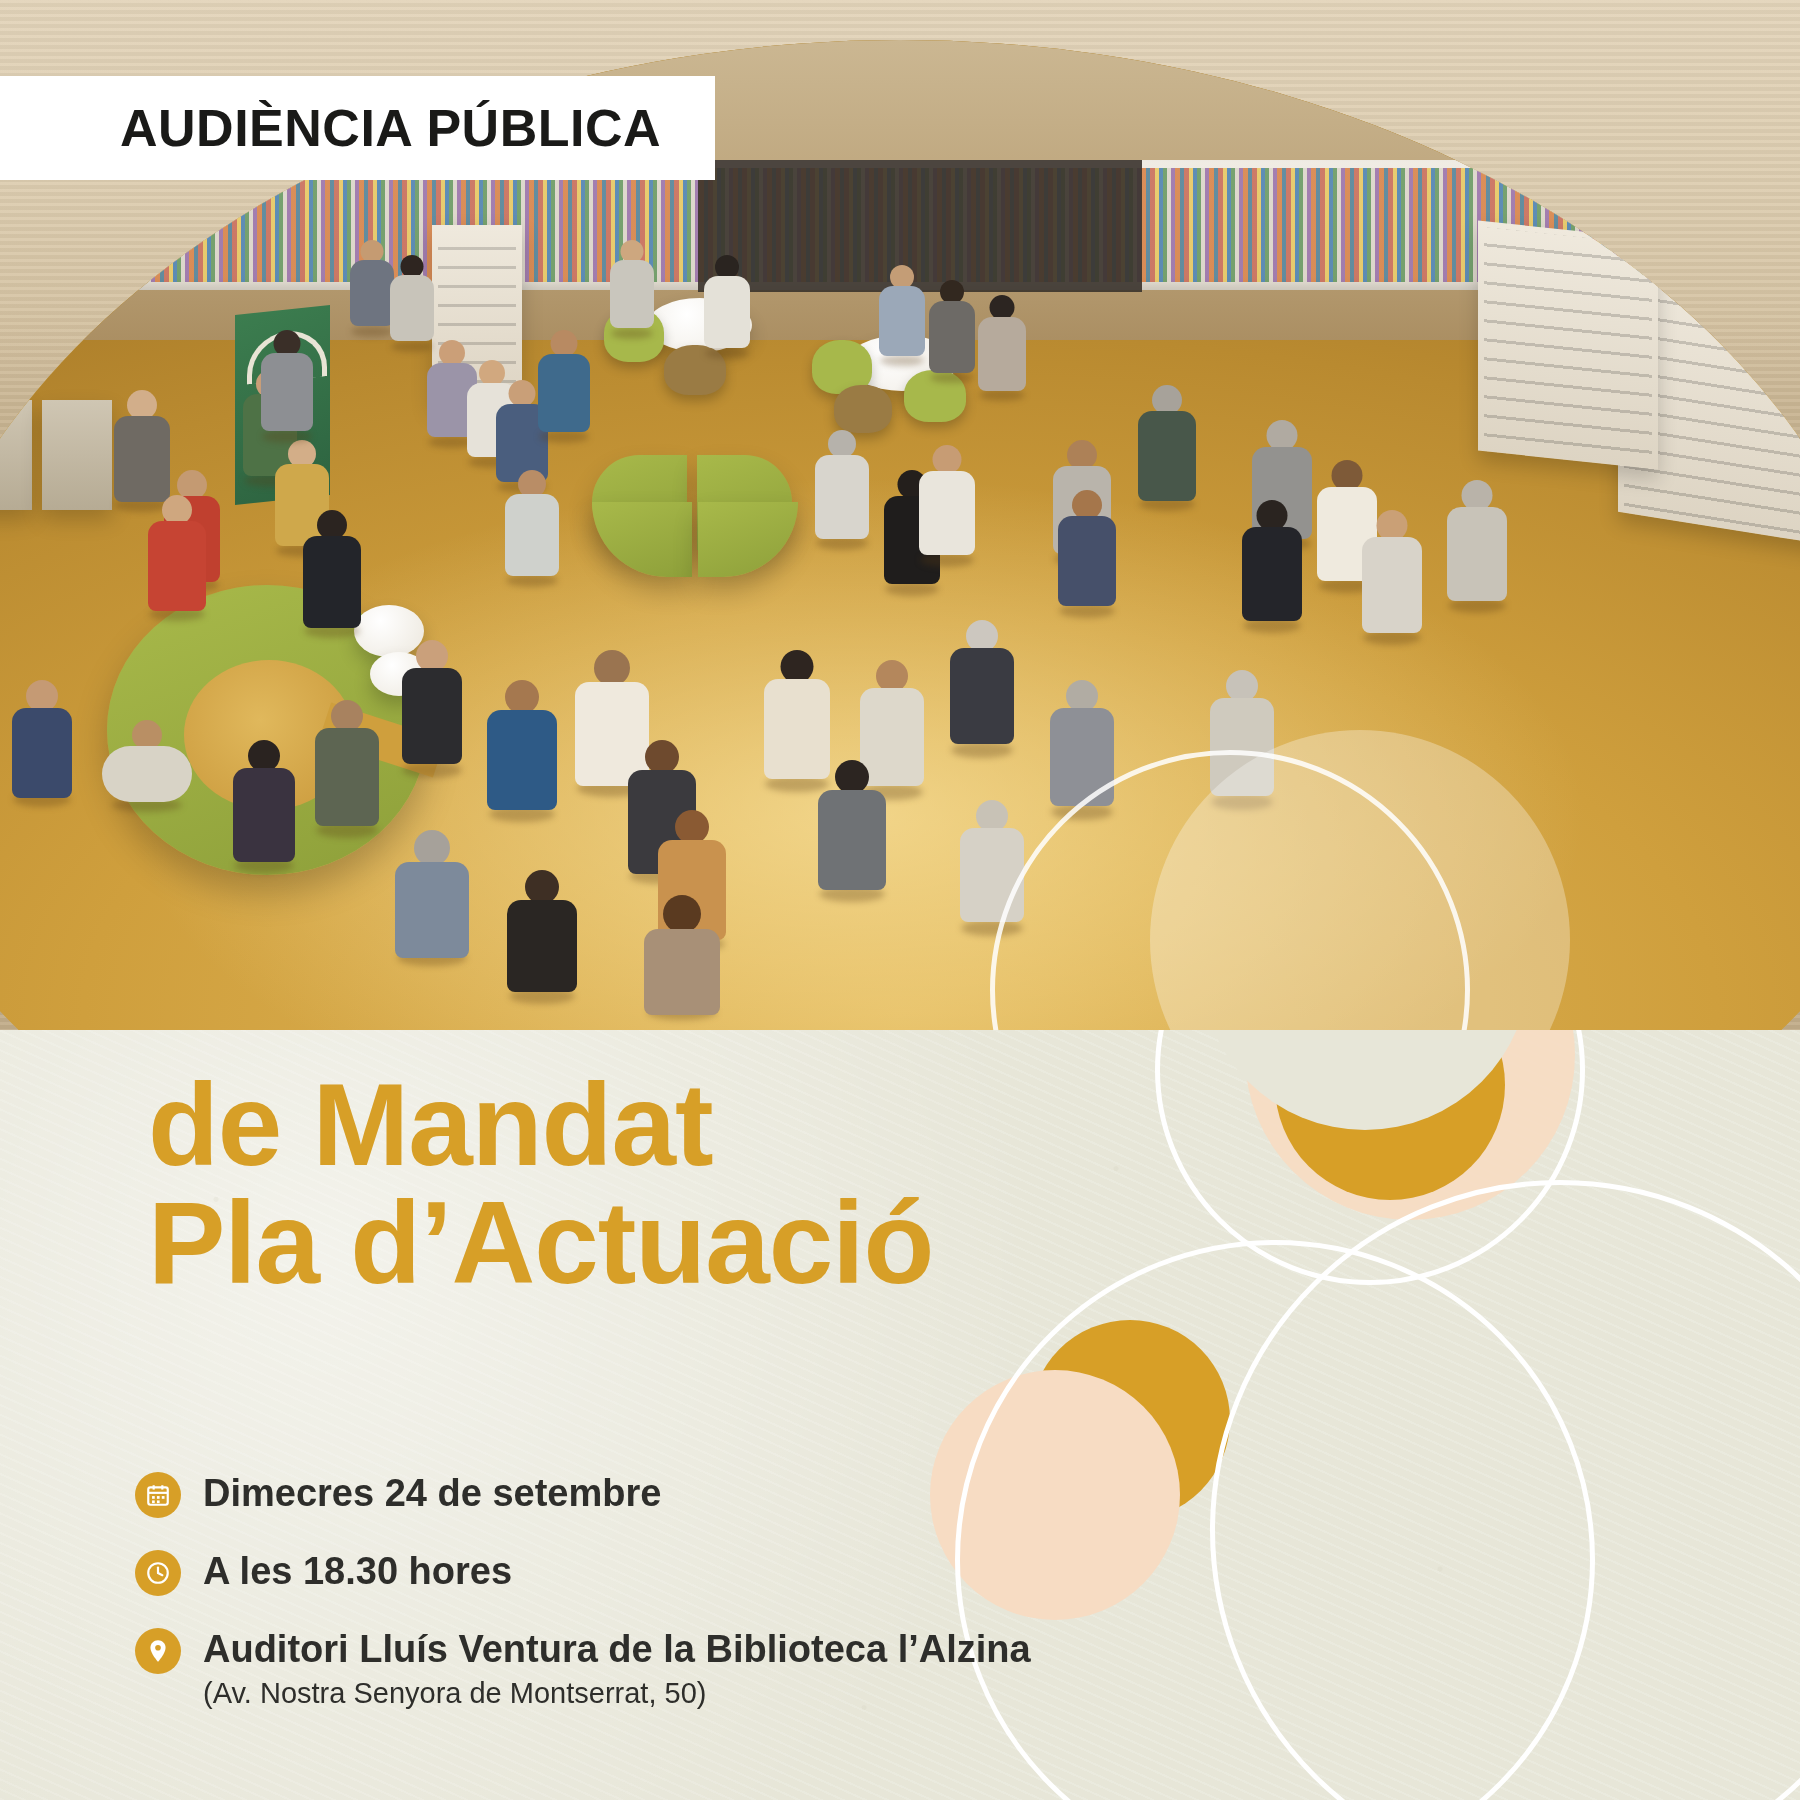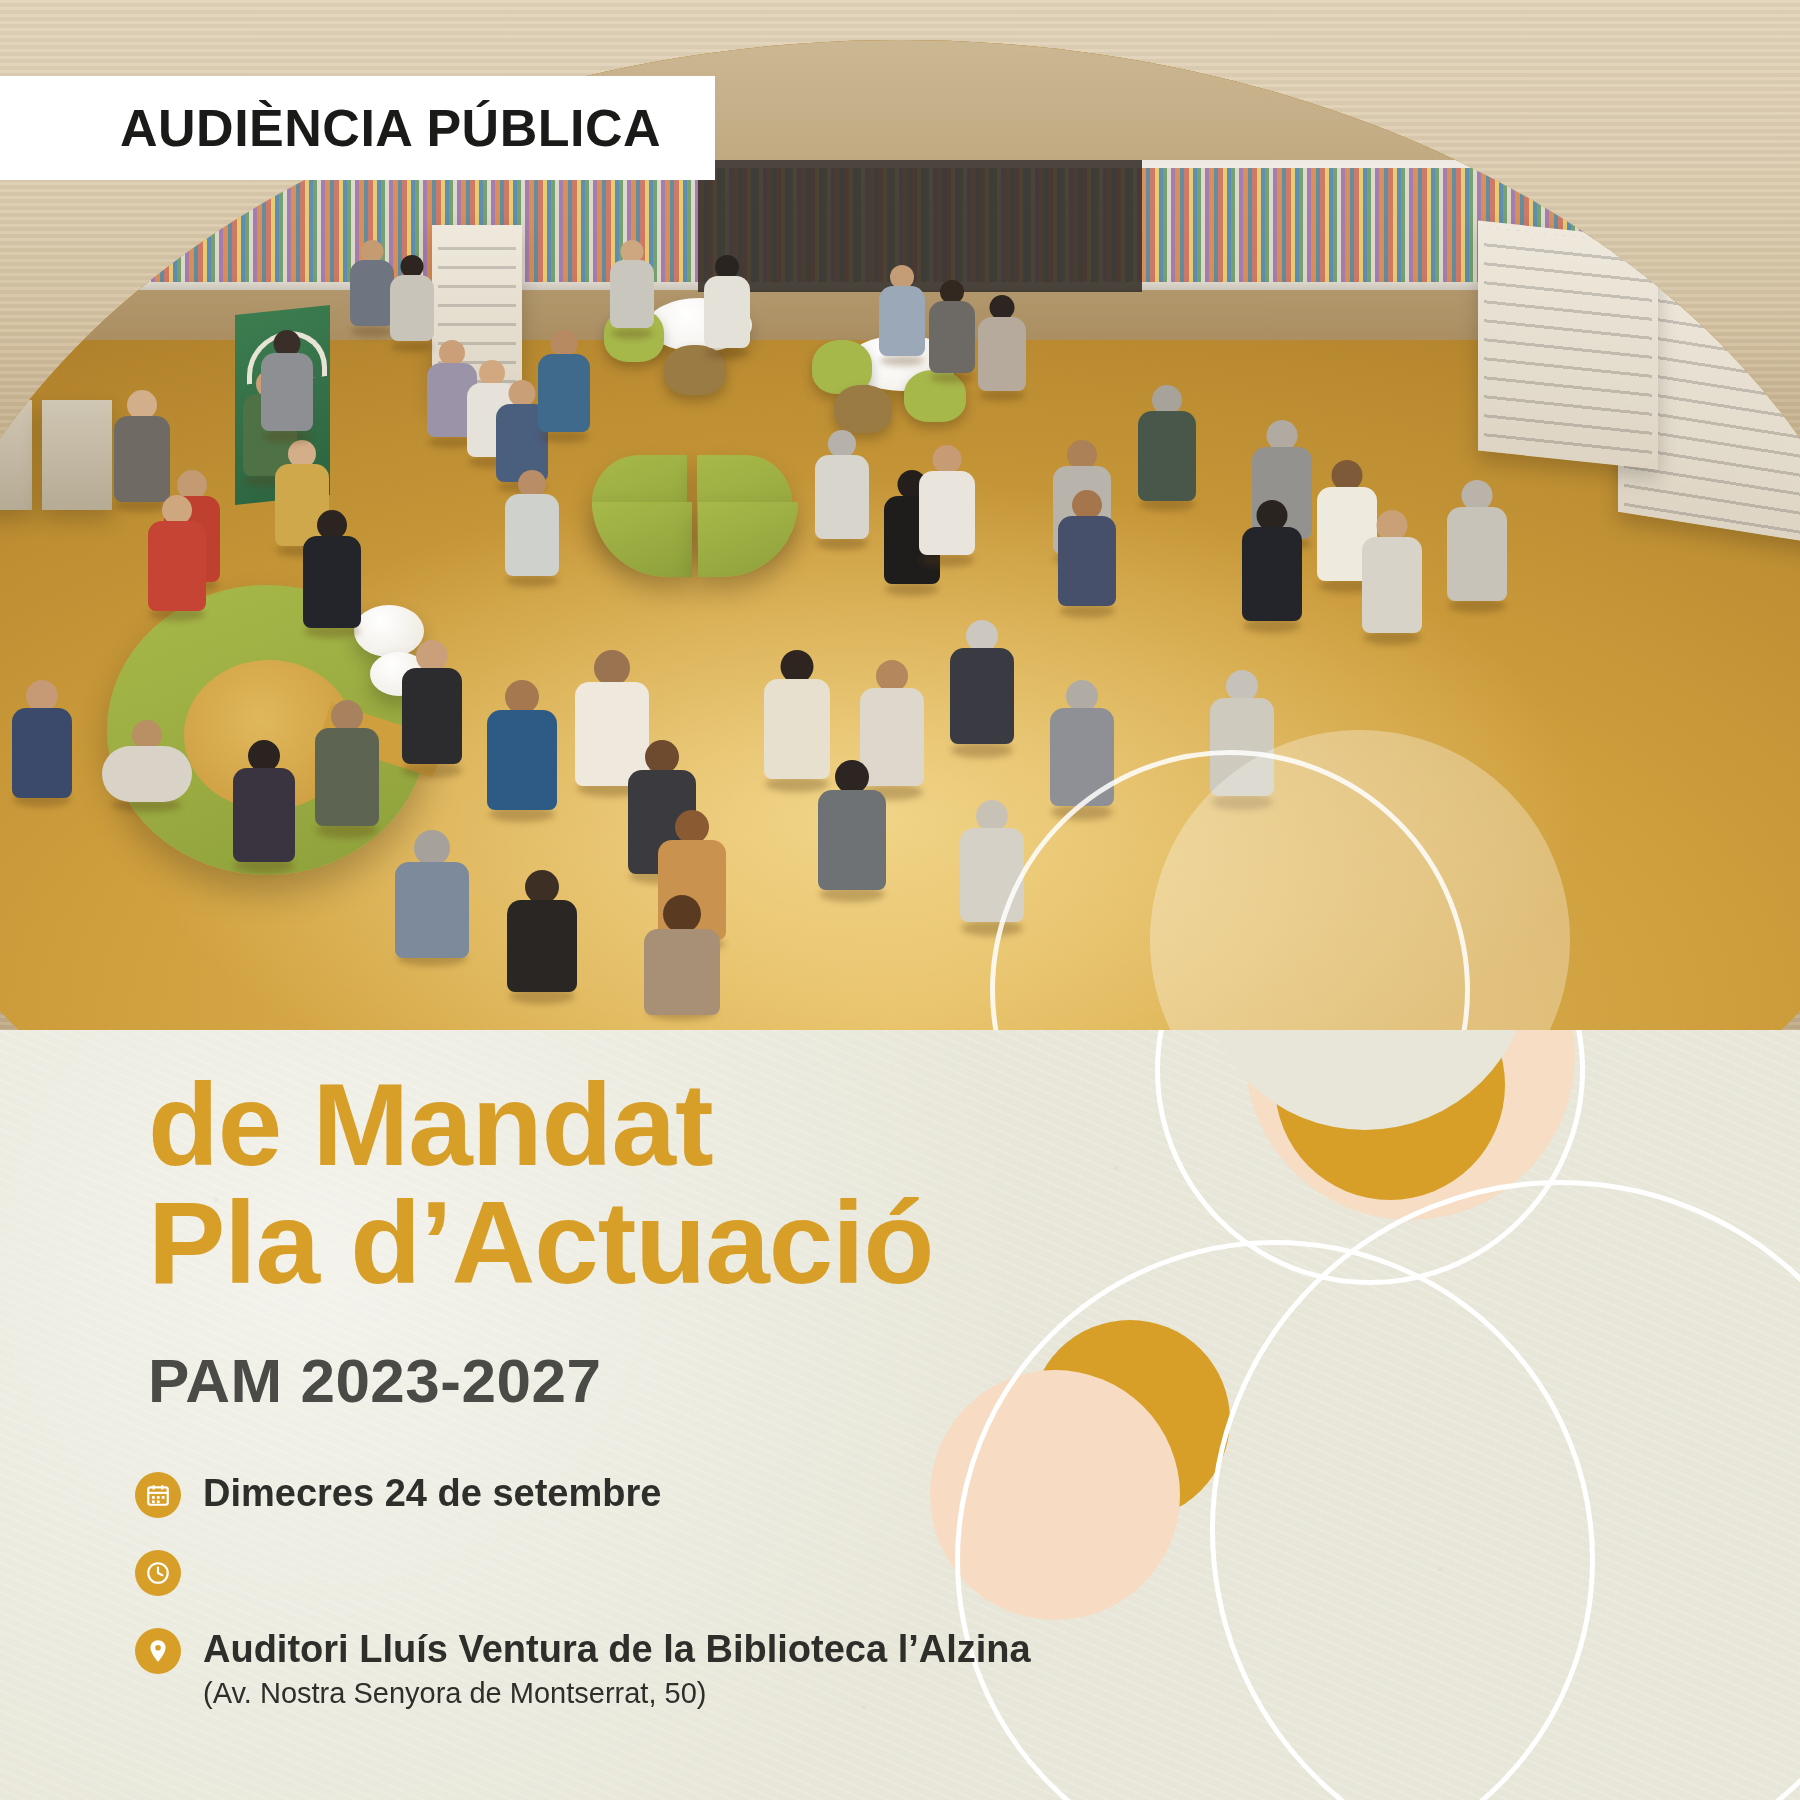--- a/index.html
+++ b/index.html
@@ -533,21 +533,20 @@
     <div class="deco deco-ring" style="left:1155px;top:-175px;width:430px;height:430px;"></div>
 
     <div class="deco deco-gold" style="left:1030px;top:290px;width:200px;height:200px;"></div>
     <div class="deco deco-peach" style="left:930px;top:340px;width:250px;height:250px;"></div>
     <div class="deco deco-ring" style="left:955px;top:210px;width:640px;height:640px;"></div>
     <div class="deco deco-ring" style="left:1210px;top:150px;width:700px;height:700px;"></div>
 
     <div class="title-block">
       <div class="title-line">de Mandat</div>
       <div class="title-line">Pla d’Actuació</div>
-      <div class="subtitle">PAM 2023-2027</div>
     </div>
 
     <div class="info-list">
 
       <div class="info-row">
         <span class="info-ico">
           <svg width="26" height="26" viewBox="0 0 24 24" aria-hidden="true">
             <rect x="3" y="5" width="18" height="16" rx="2" fill="none" stroke="#ffffff" stroke-width="2"></rect>
             <line x1="3" y1="10" x2="21" y2="10" stroke="#ffffff" stroke-width="2"></line>
             <line x1="8" y1="3" x2="8" y2="7" stroke="#ffffff" stroke-width="2"></line>
@@ -563,20 +562,21 @@
       </div>
 
       <div class="info-row">
         <span class="info-ico">
           <svg width="26" height="26" viewBox="0 0 24 24" aria-hidden="true">
             <circle cx="12" cy="12" r="9" fill="none" stroke="#ffffff" stroke-width="2"></circle>
             <line x1="12" y1="12" x2="12" y2="7" stroke="#ffffff" stroke-width="2" stroke-linecap="round"></line>
             <line x1="12" y1="12" x2="16" y2="14" stroke="#ffffff" stroke-width="2" stroke-linecap="round"></line>
           </svg>
         </span>
+        <span class="info-text">A les 18.30 hores</span>
       </div>
 
       <div class="info-row">
         <span class="info-ico">
           <svg width="26" height="26" viewBox="0 0 24 24" aria-hidden="true">
             <path d="M12 2c-3.9 0-7 3.1-7 7 0 5.2 7 13 7 13s7-7.8 7-13c0-3.9-3.1-7-7-7z" fill="#ffffff"></path>
             <circle cx="12" cy="9" r="2.6" fill="#d79f27"></circle>
           </svg>
         </span>
         <span class="info-text">

